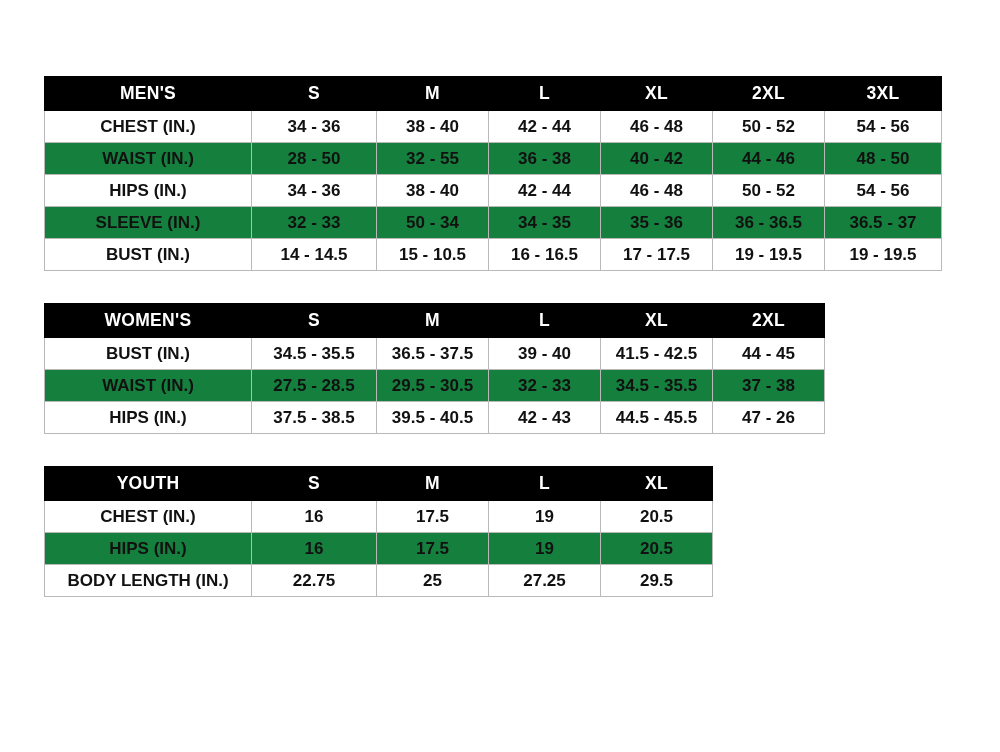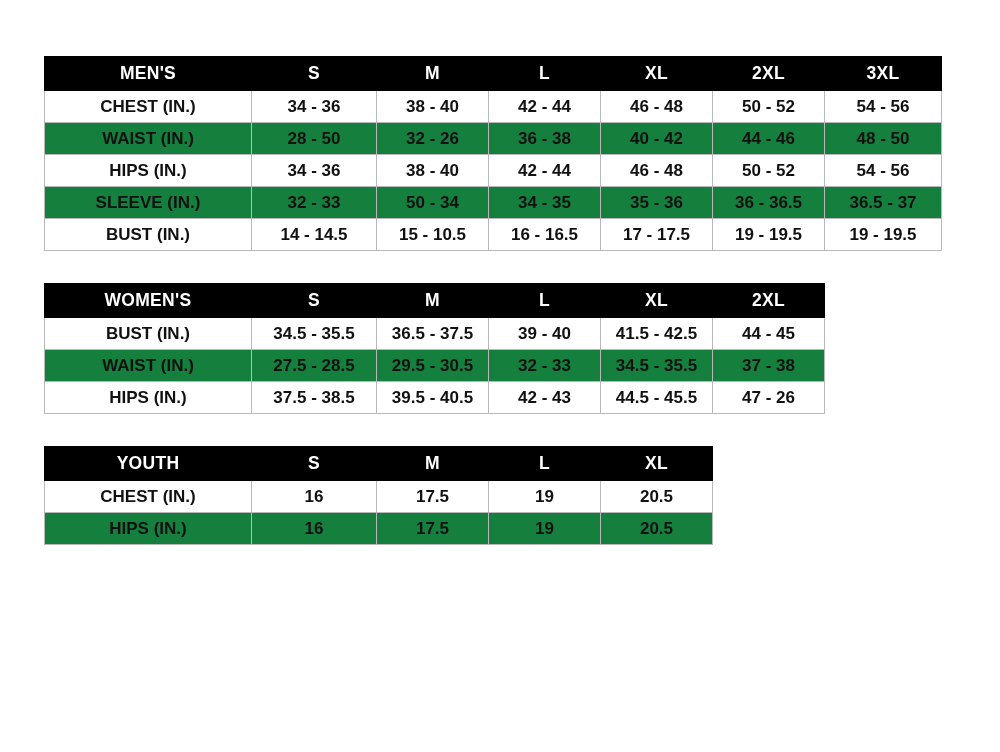--- a/index.html
+++ b/index.html
@@ -23,21 +23,21 @@
   .title {
     text-align: center;
     font-size: 37px;
     font-weight: bold;
     letter-spacing: 0.5px;
     color: #0d0d0d;
     padding-top: 74px;
     margin: 0;
   }
   .charts {
-    margin-top: 56px;
+    margin-top: 76px;
     padding-left: 44px;
     padding-right: 44px;
   }
   table.size-table {
     border-collapse: collapse;
     table-layout: fixed;
     margin-bottom: 32px;
   }
   table.size-table td, table.size-table th {
     border: 1px solid #b9b9b9;
@@ -124,21 +124,21 @@
           <td>34 - 36</td>
           <td>38 - 40</td>
           <td>42 - 44</td>
           <td>46 - 48</td>
           <td>50 - 52</td>
           <td>54 - 56</td>
         </tr>
         <tr class="alt">
           <td class="row-label">WAIST (IN.)</td>
           <td>28 - 50</td>
-          <td>32 - 26</td>
+          <td>32 - 55</td>
           <td>36 - 38</td>
           <td>40 - 42</td>
           <td>44 - 46</td>
           <td>48 - 50</td>
         </tr>
         <tr>
           <td class="row-label">HIPS (IN.)</td>
           <td>34 - 36</td>
           <td>38 - 40</td>
           <td>42 - 44</td>
@@ -239,17 +239,24 @@
           <td>19</td>
           <td>20.5</td>
         </tr>
         <tr class="alt">
           <td class="row-label">HIPS (IN.)</td>
           <td>16</td>
           <td>17.5</td>
           <td>19</td>
           <td>20.5</td>
         </tr>
+        <tr>
+          <td class="row-label">BODY LENGTH (IN.)</td>
+          <td>22.75</td>
+          <td>25</td>
+          <td>27.25</td>
+          <td>29.5</td>
+        </tr>
       </tbody>
     </table>
 
   </div>
 </div>
 
 </body></html>

